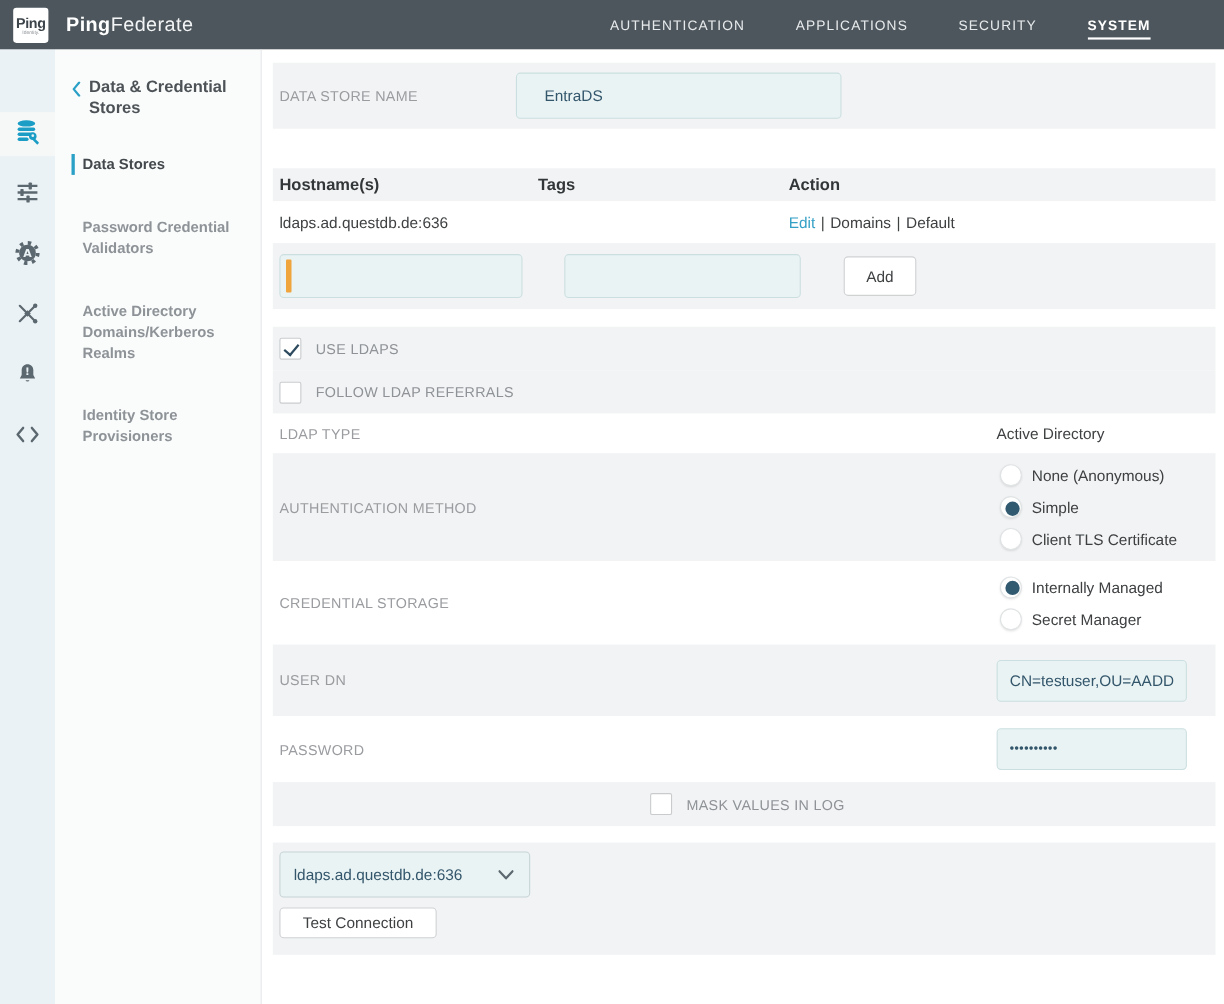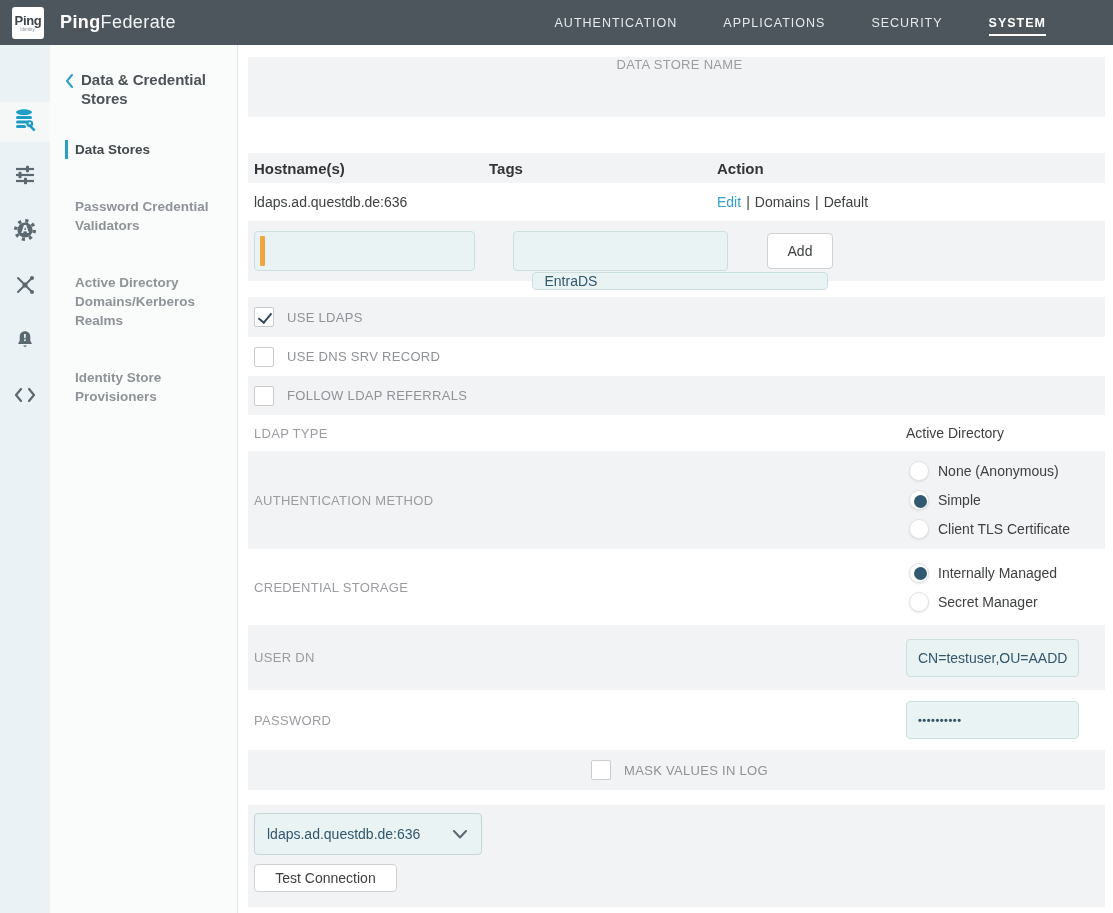--- a/index.html
+++ b/index.html
@@ -39,23 +39,23 @@
   
   .main { flex:1; background:#fff; padding:12px 8px 0 10px; overflow:hidden; }
   .row { display:flex; align-items:center; padding-left:6px; }
   .gray { background:#f1f3f4; }
   .white { background:#ffffff; }
   .spacer36 { height:36px; } .spacer16 { height:16px; } .spacer15 { height:15px; }
 
   .flabel { font-size:13px; color:#9a9ca0; letter-spacing:0.3px; }
   .val { font-size:14px; color:#3e4042; }
 
-  .name-row { height:60px;flex-direction:column; }
+  .name-row { height:60px; }
   .name-row .flabel { flex:0 0 215px; }
-  .text-input { height:42px; width:296px; background:#e9f3f4; border:1px solid #ccdfe0; border-radius:4px; padding:0 12px; font-size:14px; color:#33566b; font-family:"Liberation Sans",sans-serif; outline:none; }
+  .text-input { height:42px; width:296px; background:#e9f3f4; border:1px solid #ccdfe0; border-radius:4px; padding:0 25px; font-size:14px; color:#33566b; font-family:"Liberation Sans",sans-serif; outline:none; }
 
   
   .thead { height:30px; font-size:15px; font-weight:bold; color:#333638; }
   .col1 { flex:0 0 235px; } .col2 { flex:0 0 228px; } .col3 { flex:1; display:flex; align-items:center; }
   .trow { height:38px; }
   .action-link { font-size:14px; color:#35a0c6; cursor:pointer; }
   .action-plain { font-size:14px; color:#3e4042; cursor:pointer; }
   .action-sep { font-size:14px; color:#3e4042; margin:0 5px; }
 
   .addrow { height:60px;gap:24px; }
@@ -246,24 +246,20 @@
           <button class="btn add-btn">Add</button>
         </span>
       </div>
 
       <div class="spacer16"></div>
 
       <div class="row gray cbrow-first cbrow">
         <span class="checkbox checked"></span>
         <span class="cblabel">USE LDAPS</span>
       </div>
-      <div class="row white cbrow">
-        <span class="checkbox"></span>
-        <span class="cblabel">USE DNS SRV RECORD</span>
-      </div>
       <div class="row gray cbrow">
         <span class="checkbox"></span>
         <span class="cblabel">FOLLOW LDAP REFERRALS</span>
       </div>
 
       <div class="row white ldaptype-row">
         <span class="flabel">LDAP TYPE</span>
         <span class="val">Active Directory</span>
       </div>
 

